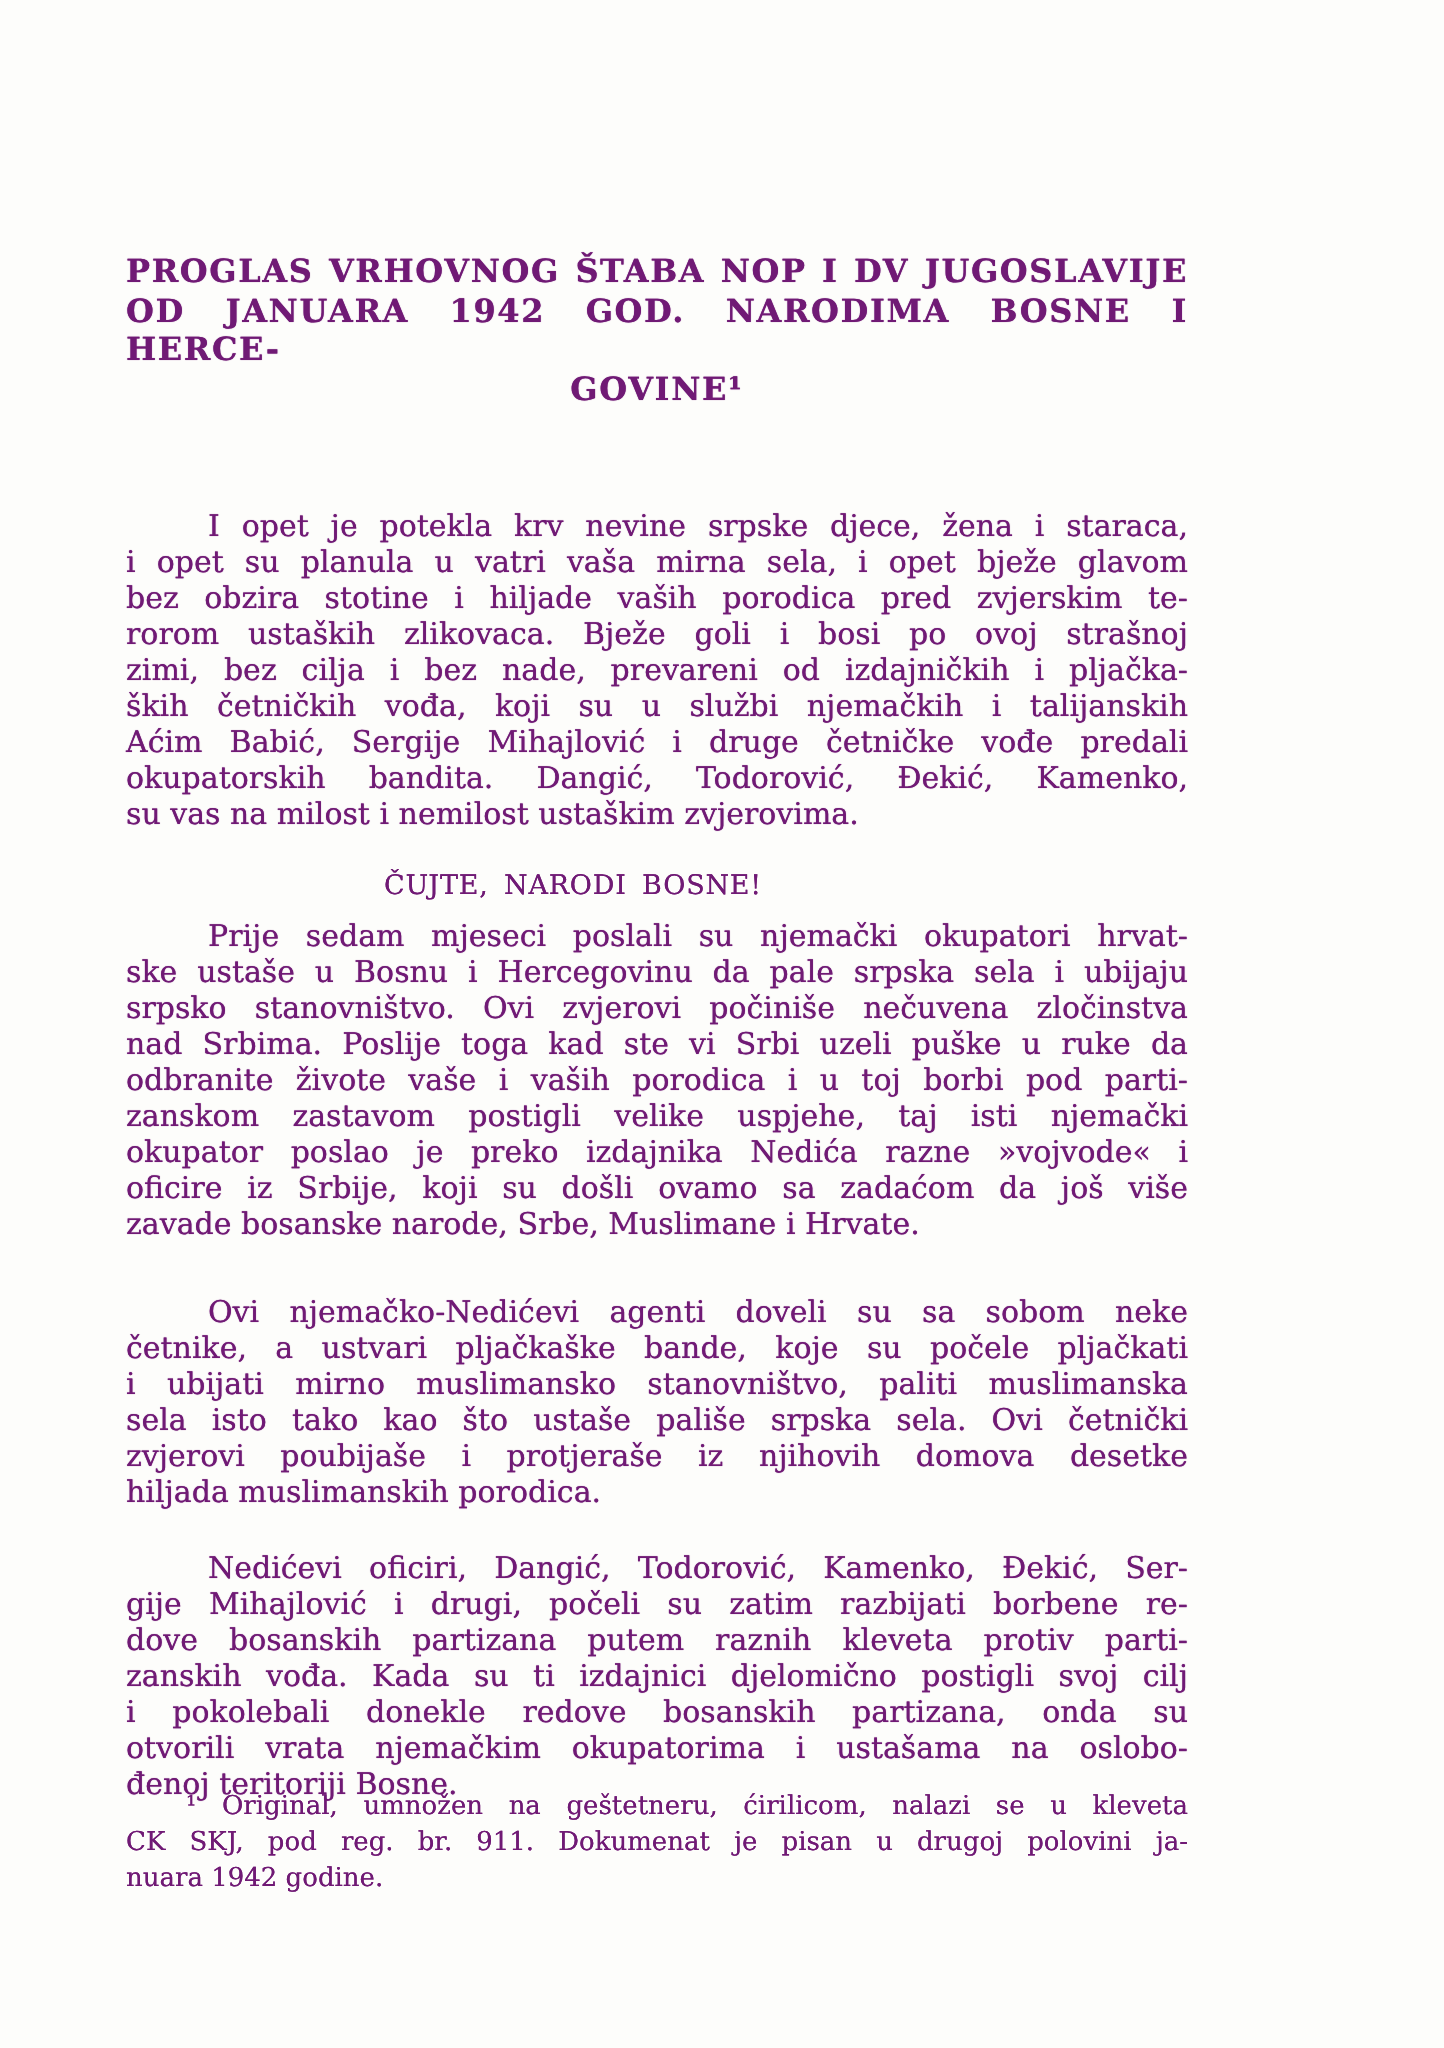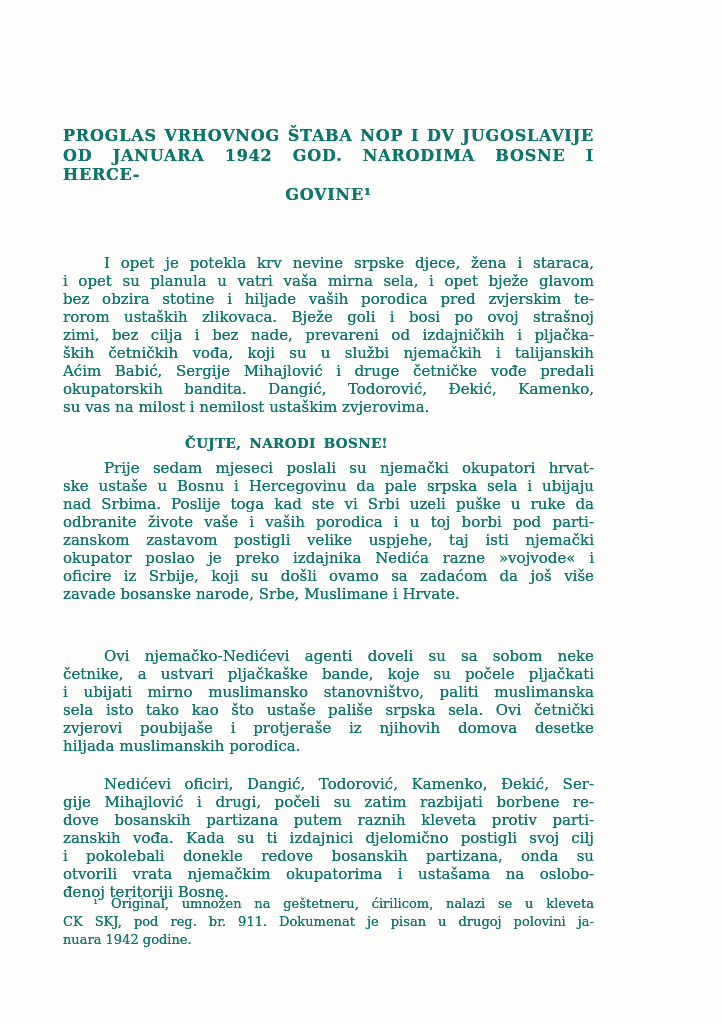--- a/index.html
+++ b/index.html
@@ -3,21 +3,21 @@
 <meta charset="utf-8">
 <style>
   html, body { margin: 0; padding: 0; background: #ffffff; }
   .page {
     position: relative;
     width: 722px;
     height: 1024px;
     background: #fdfdfb;
     overflow: hidden;
     font-family: "DejaVu Serif", serif;
-    color: #0f766e;
+    color: #701a75;
   }
   .page * { box-sizing: border-box; }
 
   .block {
     position: absolute;
     left: 63px;
     width: 531px;
   }
 
   
@@ -41,21 +41,21 @@
     font-size: 14px;
     line-height: 17px;
     letter-spacing: 0.6px;
     word-spacing: 4px;
     text-shadow: 0 0 0.3px currentColor;
   }
   .section-heading {
     top: 435px;
     padding-right: 84px;
     text-align: center;
-    font-weight: bold;
+    font-weight: normal;
     font-size: 13.5px;
     line-height: 17px;
     letter-spacing: 0.4px;
     word-spacing: 3px;
     text-shadow: 0 0 0.3px currentColor;
   }
 
   
   .para {
     font-size: 15px;
@@ -104,20 +104,21 @@
       <div class="tline">Aćim Babić, Sergije Mihajlović i druge četničke vođe predali</div>
       <div class="tline">okupatorskih bandita. Dangić, Todorović, Đekić, Kamenko,</div>
       <div class="tline">su vas na milost i nemilost ustaškim zvjerovima.</div>
     </div>
 
   <div class="block section-heading">ČUJTE, NARODI BOSNE!</div>
 
   <div class="block para p2">
       <div class="tline">Prije sedam mjeseci poslali su njemački okupatori hrvat-</div>
       <div class="tline">ske ustaše u Bosnu i Hercegovinu da pale srpska sela i ubijaju</div>
+      <div class="tline">srpsko stanovništvo. Ovi zvjerovi počiniše nečuvena zločinstva</div>
       <div class="tline">nad Srbima. Poslije toga kad ste vi Srbi uzeli puške u ruke da</div>
       <div class="tline">odbranite živote vaše i vaših porodica i u toj borbi pod parti-</div>
       <div class="tline">zanskom zastavom postigli velike uspjehe, taj isti njemački</div>
       <div class="tline">okupator poslao je preko izdajnika Nedića razne »vojvode« i</div>
       <div class="tline">oficire iz Srbije, koji su došli ovamo sa zadaćom da još više</div>
       <div class="tline">zavade bosanske narode, Srbe, Muslimane i Hrvate.</div>
     </div>
 
   <div class="block para p3">
       <div class="tline">Ovi njemačko-Nedićevi agenti doveli su sa sobom neke</div>

